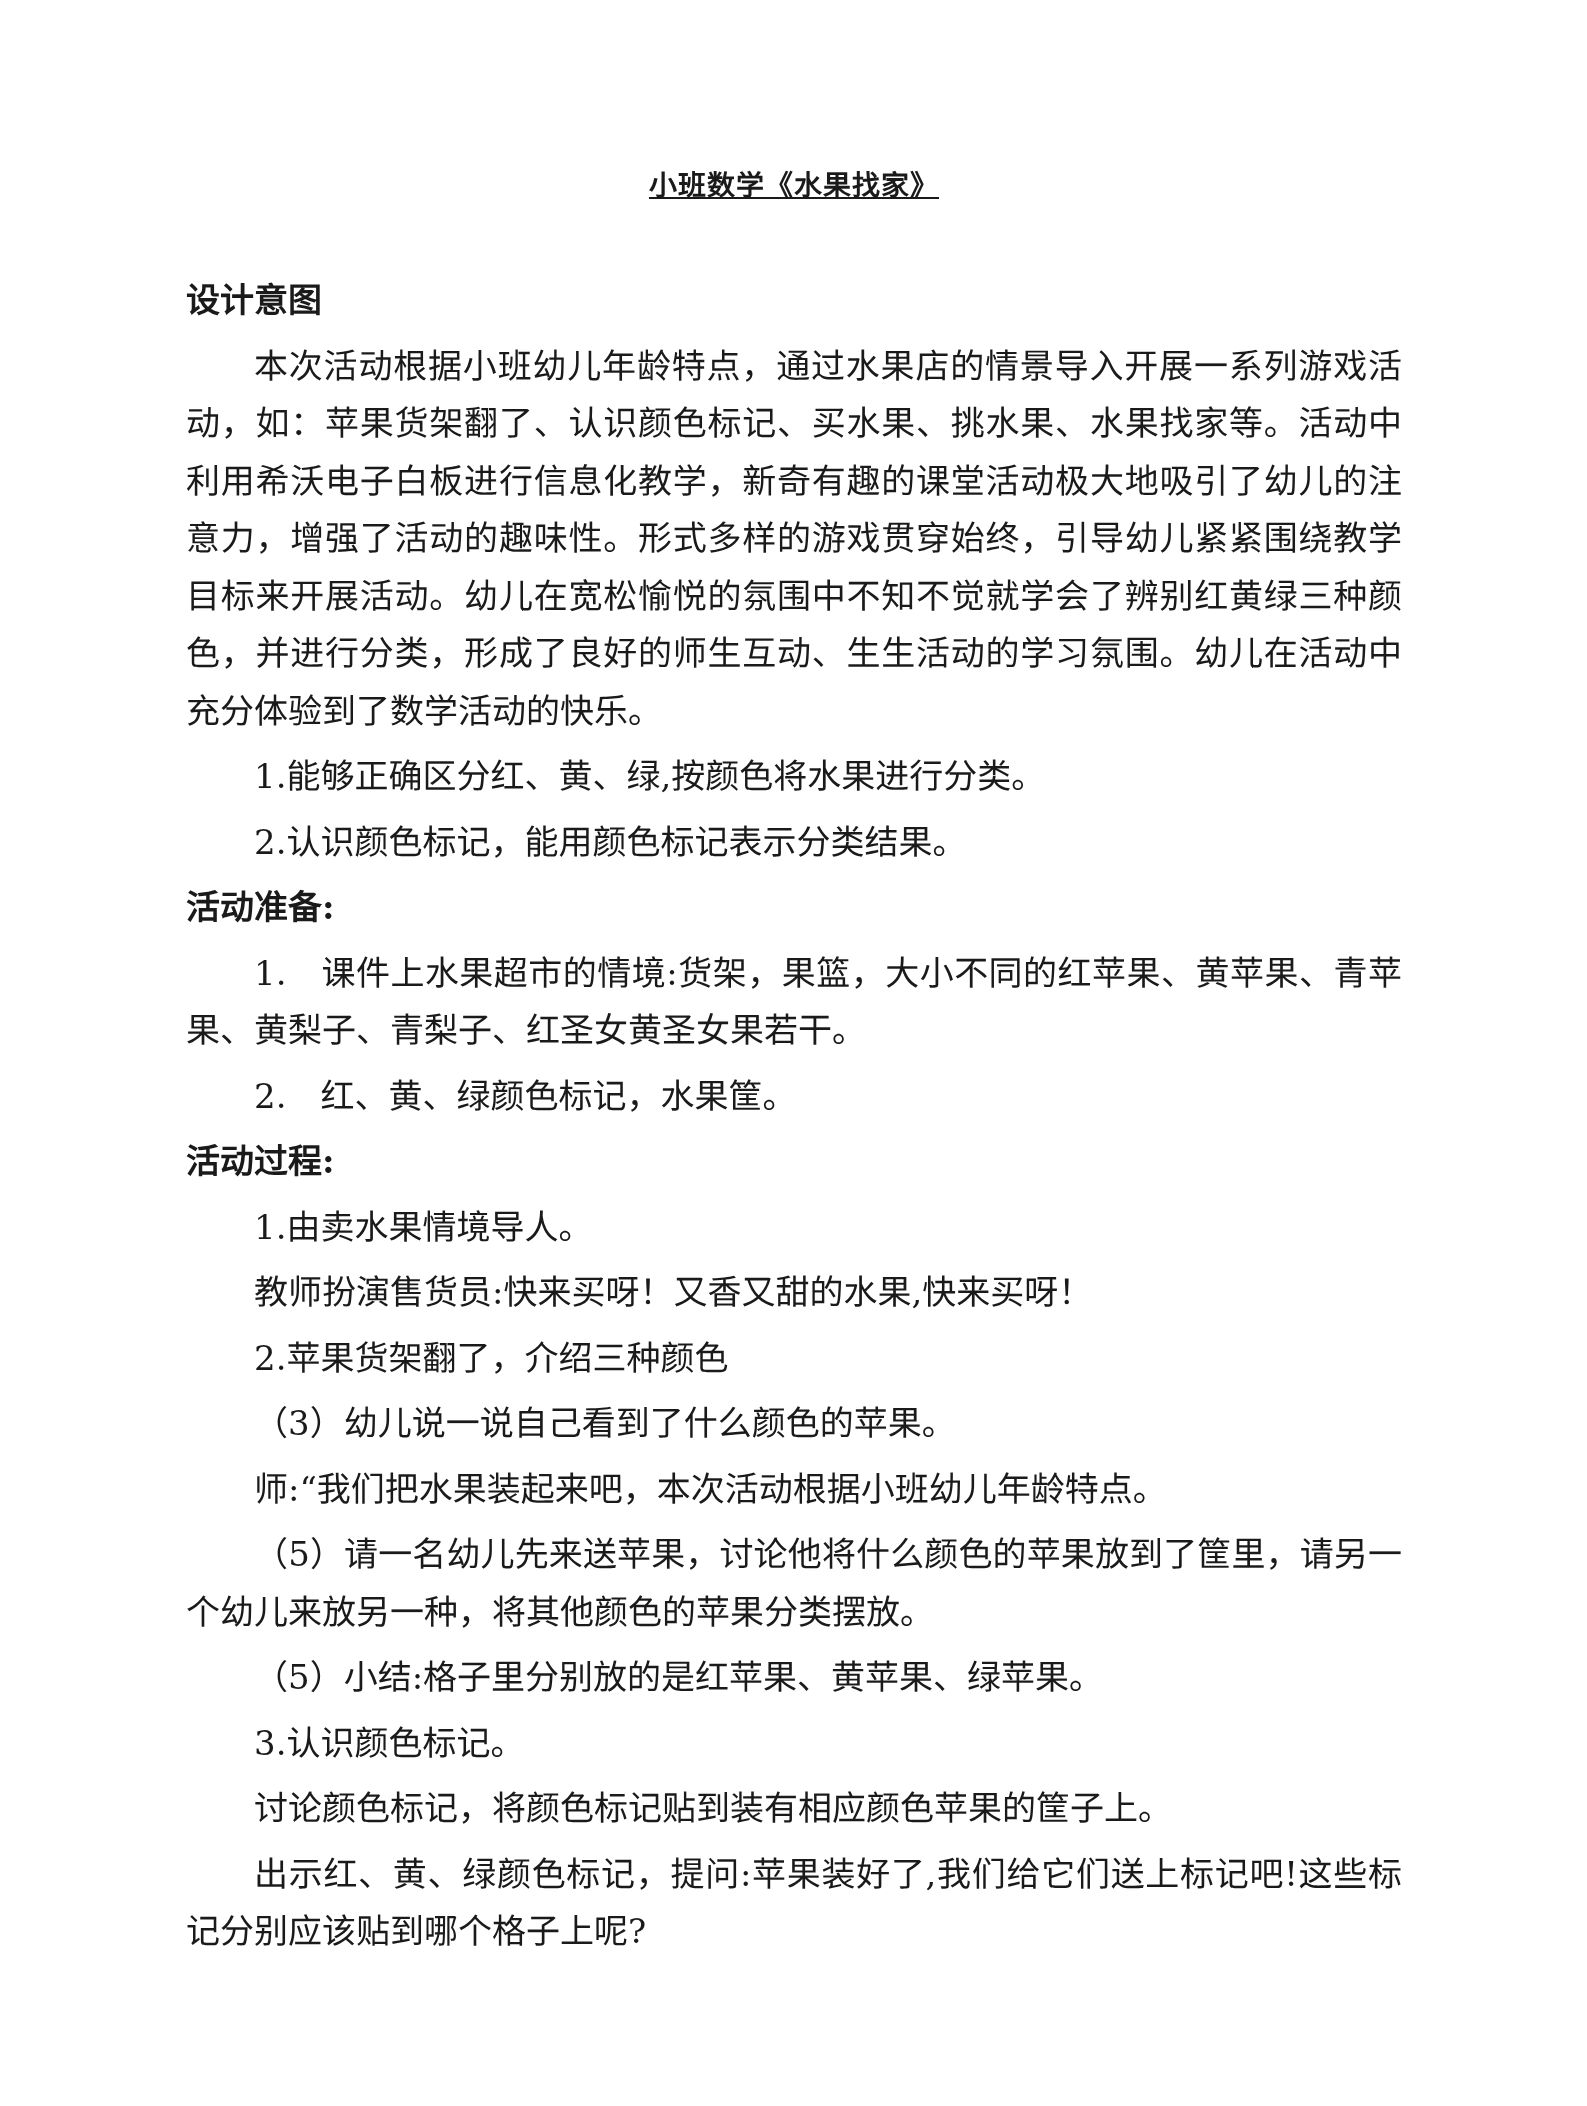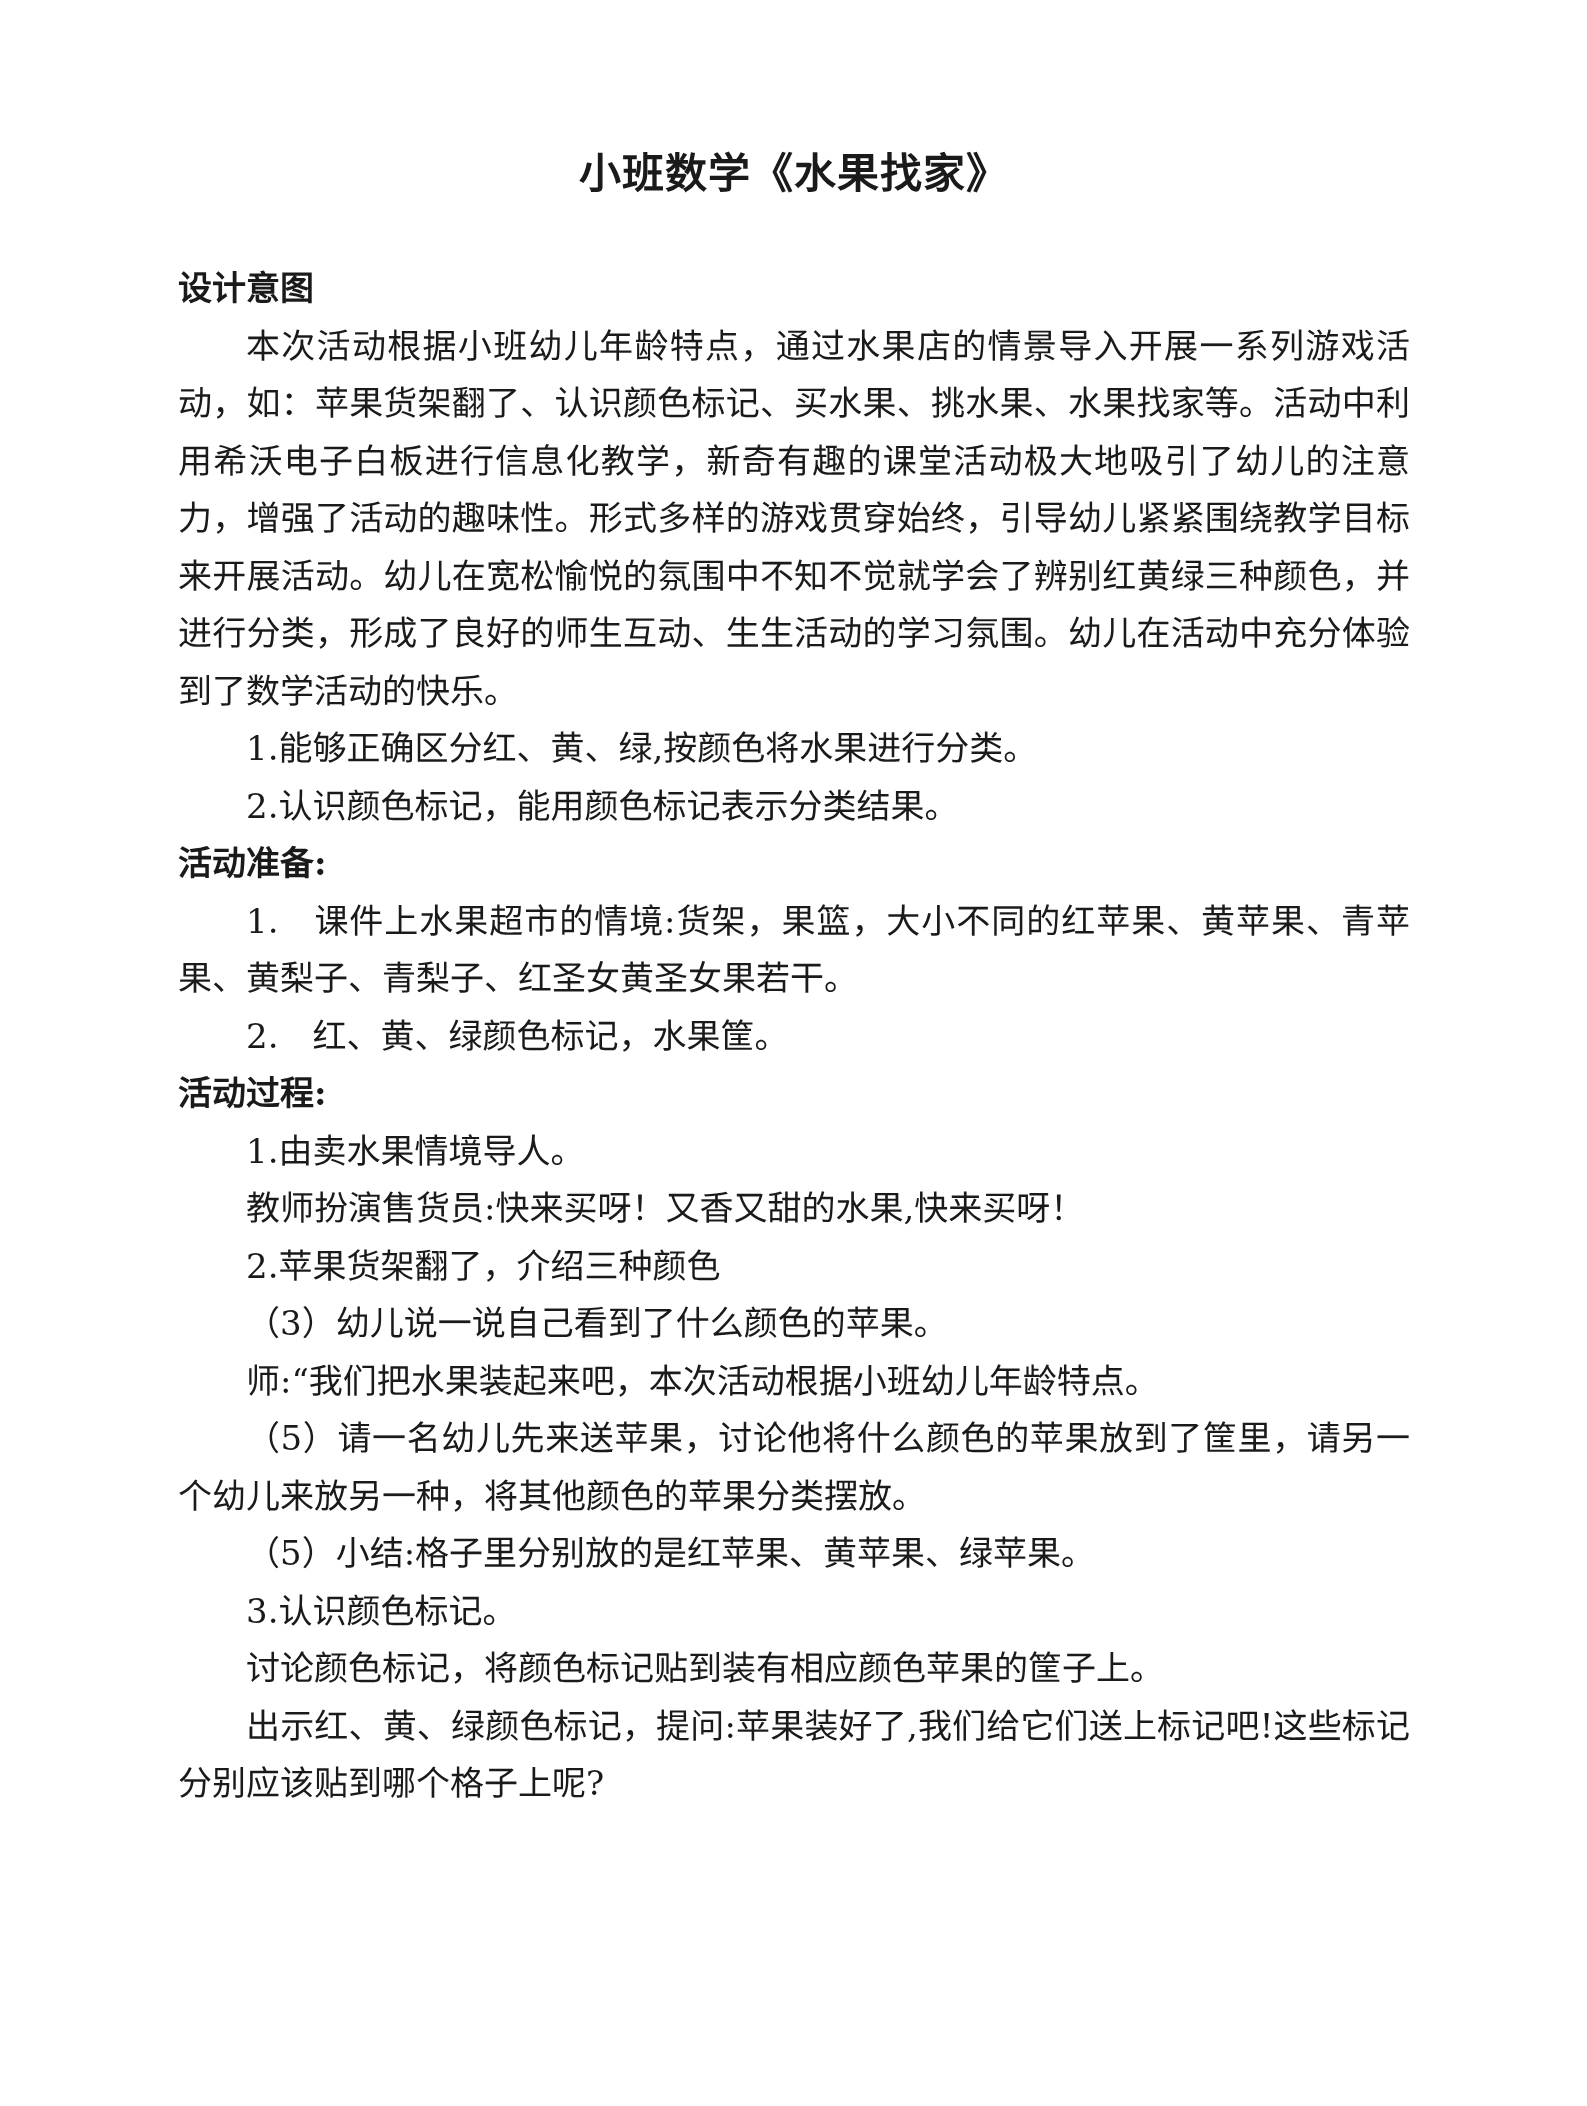--- a/index.html
+++ b/index.html
@@ -13,29 +13,30 @@
     height: 2106px;
     margin: 0 auto;
     background: #ffffff;
     box-sizing: border-box;
     padding: 150px 177px 0 178px;
     font-family: "DejaVu Serif", "Liberation Serif", serif;
     color: #1a1a1a;
     overflow: hidden;
   }
   .doc-title {
-    margin: 0;
-    font-size: 42px;
+    margin: 12px;
+    font-size: 28px;
     line-height: 48px;
     font-weight: 700;
     text-align: center;
     letter-spacing: 1px;
+    text-decoration: underline;
   }
   .line {
-    margin: 0;
+    margin: 8px;
     font-size: 34px;
     line-height: 57.5px;
     text-align: justify;
     text-indent: 2em;
   }
   .heading {
     font-weight: 700;
     text-indent: 0;
   }
   .first-heading {

